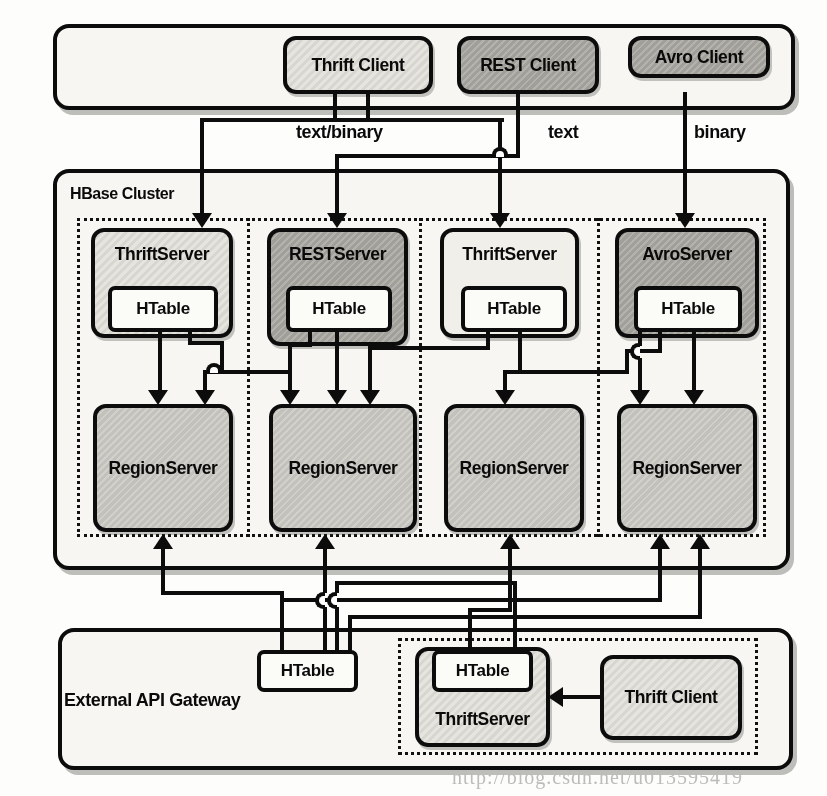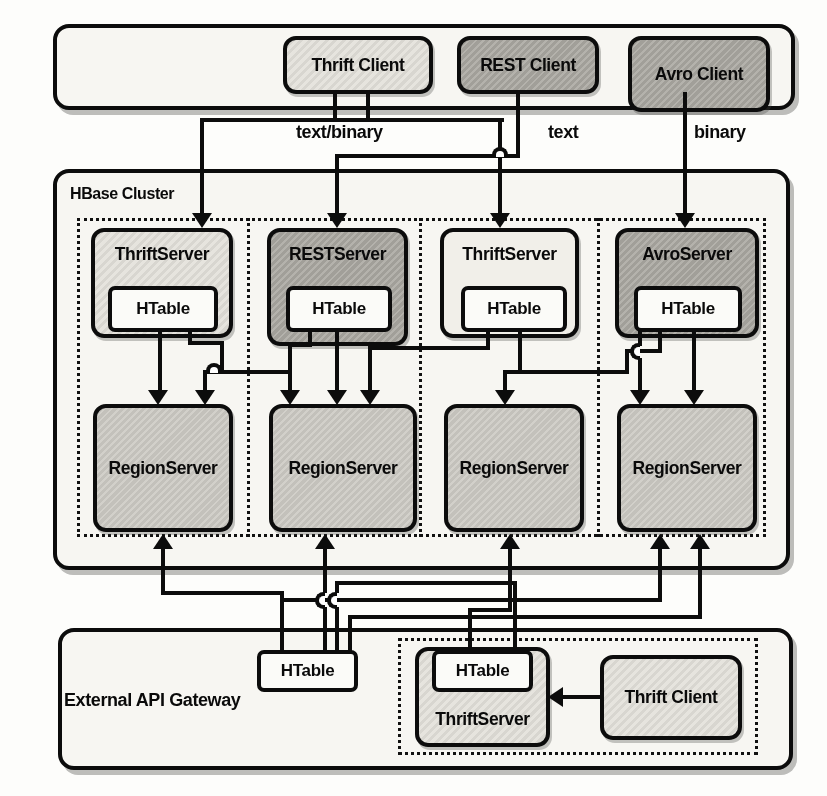--- a/index.html
+++ b/index.html
@@ -42,21 +42,21 @@
 
 <div class="stage">
 
   <div class="rbox tex-paper" style="left:53px;top:24px;width:742px;height:86px;"></div>
   <div class="node tex-light" style="left:283px;top:36px;width:150px;height:58px;z-index:3;">
     <span class="nodelbl">Thrift Client</span>
   </div>
   <div class="node tex-dark" style="left:457px;top:36px;width:142px;height:58px;z-index:3;">
     <span class="nodelbl">REST Client</span>
   </div>
-  <div class="node tex-dark" style="left:628px;top:36px;width:142px;height:76px;z-index:3;">
+  <div class="node tex-dark" style="left:628px;top:36px;width:142px;height:42px;z-index:3;">
     <span class="nodelbl">Avro Client</span>
   </div>
 
   <div class="lbl" style="left:296px;top:122px;font-size:18px;">text/binary</div>
   <div class="lbl" style="left:524px;top:122px;font-size:18px;margin-left:24px;">text</div>
   <div class="lbl" style="left:694px;top:122px;font-size:18px;">binary</div>
 
   <div class="v" style="left:333px;top:92px;height:30px;"></div>
   <div class="v" style="left:366px;top:92px;height:30px;"></div>
   <div class="h" style="left:200px;top:118px;width:304px;"></div>
@@ -191,13 +191,14 @@
     <span>HTable</span>
   </div>
 
   <div class="node tex-light" style="left:600px;top:655px;width:142px;height:85px;z-index:3;">
     <span class="nodelbl">Thrift Client</span>
   </div>
 
   <div class="h" style="left:560px;top:695px;width:42px;z-index:5;"></div>
   <div class="ah ah-l" style="left:548px;top:687px;z-index:5;"></div>
 
+  <div class="watermark">http://blog.csdn.net/u013595419</div>
 </div>
 
 </body></html>

